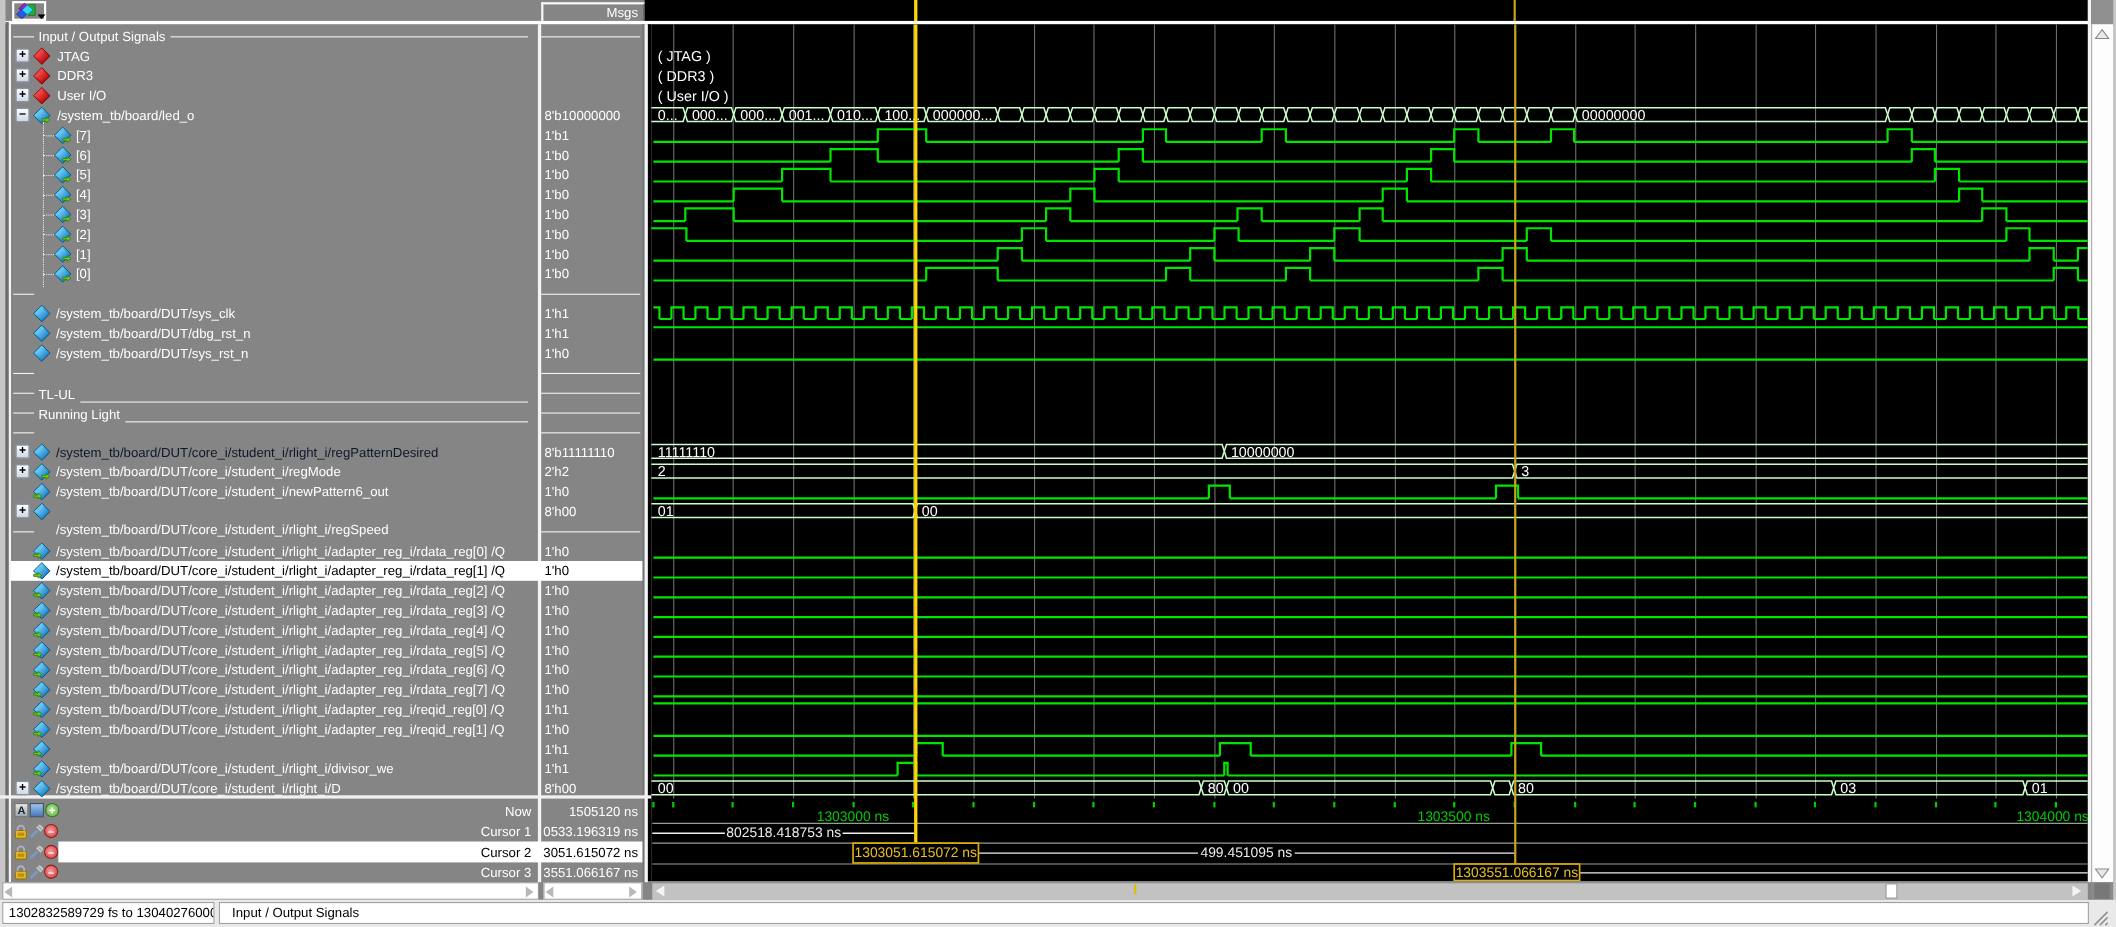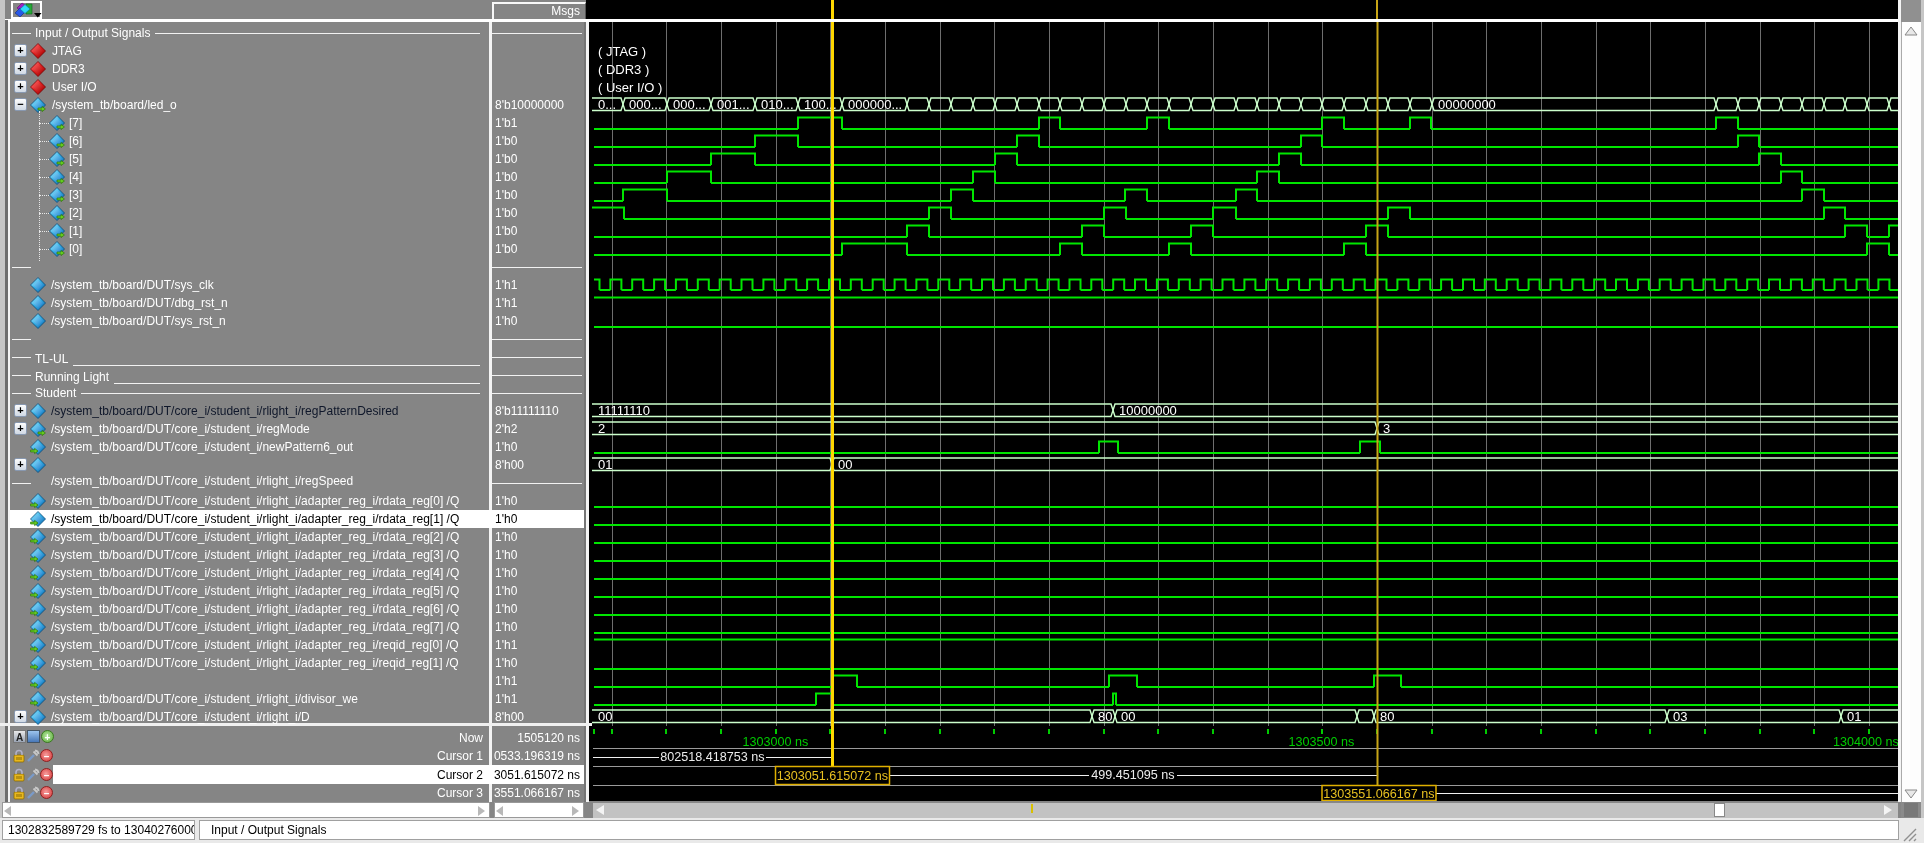--- a/index.html
+++ b/index.html
@@ -149,24 +149,21 @@
       <path d="M8 3 L13 8 L8 13 L3 8 Z" fill="url(#gb2)"></path>
     </svg><span class="tt" style="left:51px;top:294px;color:#fff">/system_tb/board/DUT/dbg_rst_n</span><svg class="ic" style="left:30px;top:313px" width="16" height="16" viewBox="0 0 16 16">
       <path d="M8 0.5 L15.5 8 L8 15.5 L0.5 8 Z" fill="url(#gb)" stroke="#0a4a7a" stroke-width="0.8"></path>
       <path d="M8 3 L13 8 L8 13 L3 8 Z" fill="url(#gb2)"></path>
     </svg><span class="tt" style="left:51px;top:312px;color:#fff">/system_tb/board/DUT/sys_rst_n</span><div class="gl" style="left:12px;top:339px;width:19px"></div><div class="gl" style="left:12px;top:357px;width:19px"></div><div style="position:absolute;left:35px;top:348px;width:445px;height:18px;display:flex;align-items:flex-end;color:#fff">
       <span style="white-space:pre">TL-UL</span>
       <div style="flex:1;border-top:1px solid #f2f2f2;margin-left:5px;height:0"></div>
     </div><div class="gl" style="left:12px;top:375px;width:19px"></div><div style="position:absolute;left:35px;top:366px;width:445px;height:18px;display:flex;align-items:flex-end;color:#fff">
       <span style="white-space:pre">Running Light</span>
       <div style="flex:1;border-top:1px solid #f2f2f2;margin-left:5px;height:0"></div>
-    </div><div class="gl" style="left:12px;top:393px;width:19px"></div><div style="position:absolute;left:35px;top:384px;width:445px;height:18px;display:flex;align-items:center;color:#fff">
-      <span style="white-space:pre">Student</span>
-      <div style="flex:1;border-top:1px solid #f2f2f2;margin-left:5px;height:0"></div>
-    </div><div class="pb" style="left:14px;top:404px">+</div><svg class="ic" style="left:30px;top:403px" width="16" height="16" viewBox="0 0 16 16">
+    </div><div class="gl" style="left:12px;top:393px;width:19px"></div><div class="pb" style="left:14px;top:404px">+</div><svg class="ic" style="left:30px;top:403px" width="16" height="16" viewBox="0 0 16 16">
       <path d="M8 0.5 L15.5 8 L8 15.5 L0.5 8 Z" fill="url(#gb)" stroke="#0a4a7a" stroke-width="0.8"></path>
       <path d="M8 3 L13 8 L8 13 L3 8 Z" fill="url(#gb2)"></path>
     </svg><span class="tt" style="left:51px;top:402px;color:#0f172a">/system_tb/board/DUT/core_i/student_i/rlight_i/regPatternDesired</span><div class="pb" style="left:14px;top:422px">+</div><svg class="ic" style="left:30px;top:421px" width="16" height="16" viewBox="0 0 16 16">
       <path d="M8 0.5 L15.5 8 L8 15.5 L0.5 8 Z" fill="url(#gb)" stroke="#0a4a7a" stroke-width="0.8"></path>
       <path d="M8 3 L13 8 L8 13 L3 8 Z" fill="url(#gb2)"></path>
       <path d="M8 11 L12 11 L12 9.4 L15.4 12 L12 14.6 L12 13 L8 13 Z" fill="#66cc22" stroke="#2d7a06" stroke-width="0.7"></path>
     </svg><span class="tt" style="left:51px;top:420px;color:#fff">/system_tb/board/DUT/core_i/student_i/regMode</span><svg class="ic" style="left:30px;top:439px" width="16" height="16" viewBox="0 0 16 16">
       <path d="M8 0.5 L15.5 8 L8 15.5 L0.5 8 Z" fill="url(#gb)" stroke="#0a4a7a" stroke-width="0.8"></path>
       <path d="M8 3 L13 8 L8 13 L3 8 Z" fill="url(#gb2)"></path>
       <path d="M0.6 11 L4.6 11 L4.6 9.4 L8 12 L4.6 14.6 L4.6 13 L0.6 13 Z" fill="#66cc22" stroke="#2d7a06" stroke-width="0.7"></path>

